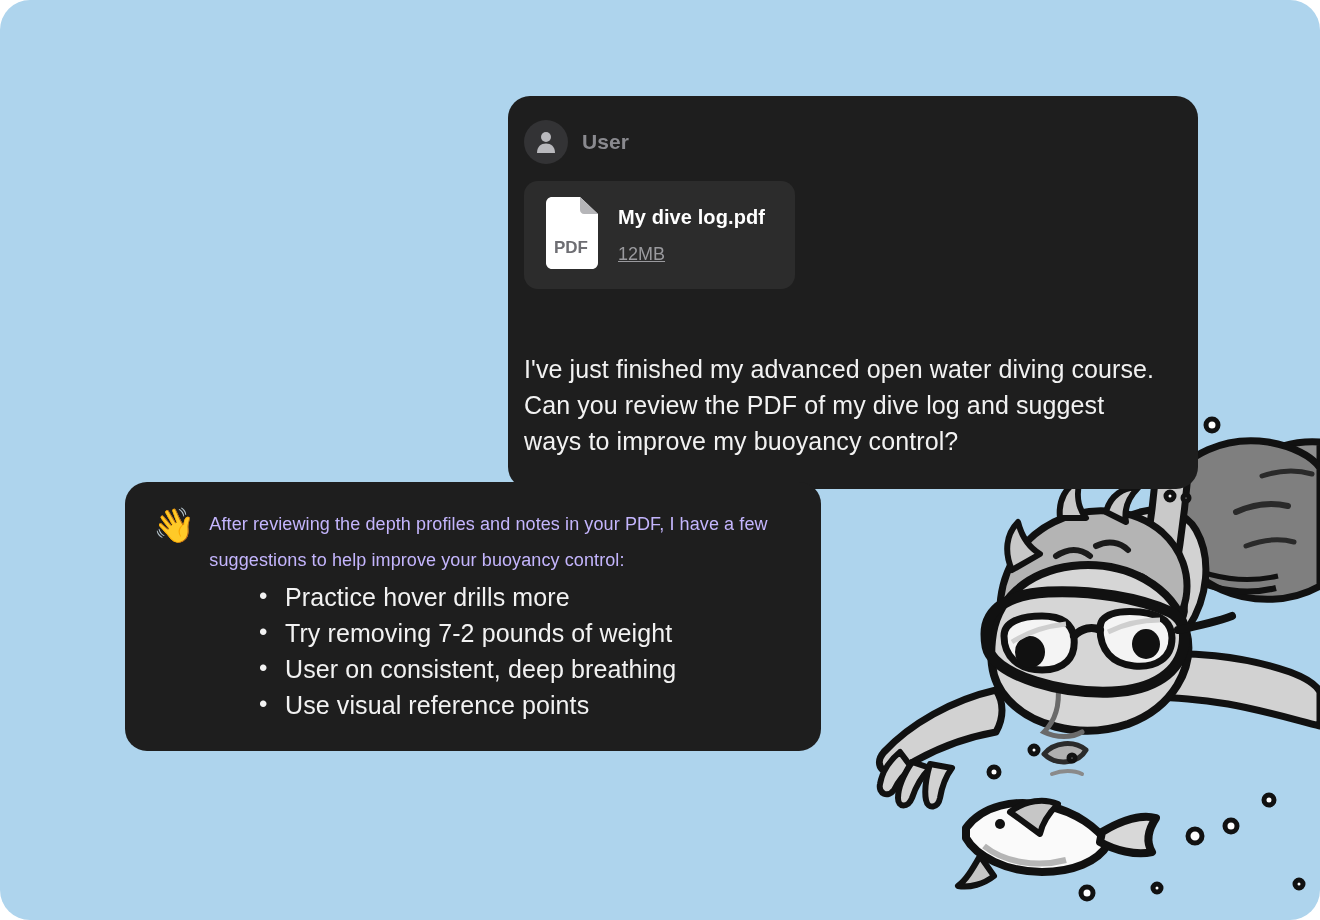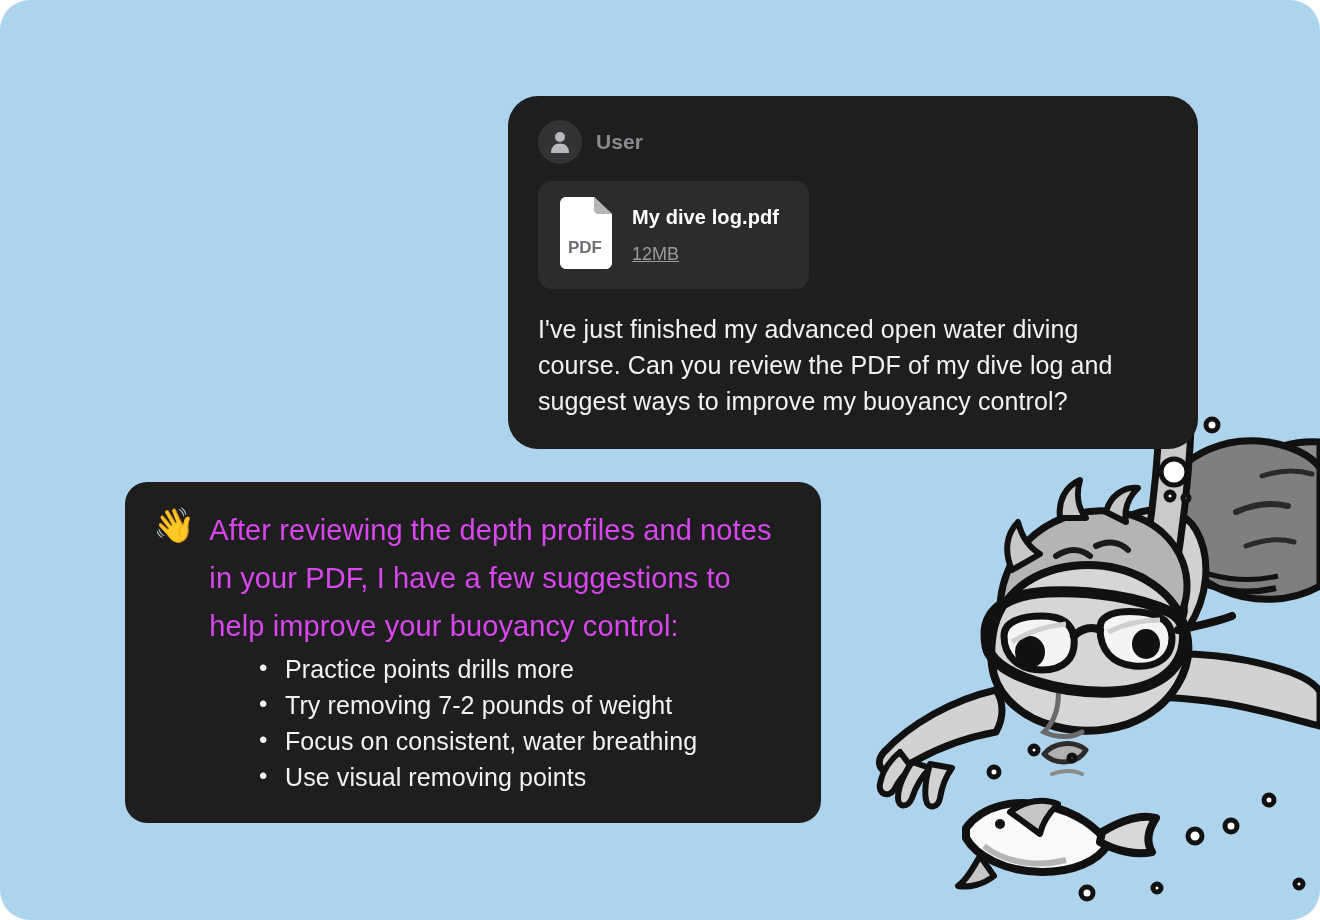--- a/index.html
+++ b/index.html
@@ -35,22 +35,21 @@
     position: absolute;
     background: #1e1e1e;
     border-radius: 22px;
     z-index: 5;
   }
 
   #user-bubble {
     left: 508px;
     top: 96px;
     width: 690px;
-    padding: 24px 30px 30px 30px;
-    border-radius: 30px;
+    padding: 24px 30px 30px 16px;
   }
 
   #assistant-bubble {
     left: 125px;
     top: 482px;
     width: 696px;
     padding: 24px 30px 28px 28px;
   }
 
   
@@ -119,40 +118,41 @@
     color: #9a9a9e;
     text-decoration: underline;
   }
 
   
   .msg-text {
     font-size: 25px;
     line-height: 36px;
     color: #f2f2f2;
     letter-spacing: 0.1px;
+    margin-top: 40px;
   }
 
   
   .assistant-intro {
     display: flex;
     align-items: flex-start;
     gap: 14px;
   }
 
   .wave-emoji {
     font-size: 34px;
     line-height: 36px;
     flex: 0 0 auto;
     margin-top: 1px;
   }
 
   .assistant-paragraph {
-    font-size: 29px;
-    line-height: 48px;
-    color: #d946ef;
+    font-size: 18px;
+    line-height: 36px;
+    color: #c4b5fd;
     letter-spacing: 0.1px;
   }
 
   .suggestion-list {
     list-style: none;
     margin-top: 1px;
     padding-left: 106px;
   }
 
   .suggestion-list li {
@@ -351,20 +351,20 @@
   </div>
 
   <div class="bubble" id="assistant-bubble">
 
     <div class="assistant-intro">
       <span class="wave-emoji">👋</span>
       <span class="assistant-paragraph">After reviewing the depth profiles and notes in your PDF, I have a few suggestions to help improve your buoyancy control:</span>
     </div>
 
     <ul class="suggestion-list">
-      <li>Practice points drills more</li>
+      <li>Practice hover drills more</li>
       <li>Try removing 7-2 pounds of weight</li>
-      <li>Focus on consistent, water breathing</li>
-      <li>Use visual removing points</li>
+      <li>User on consistent, deep breathing</li>
+      <li>Use visual reference points</li>
     </ul>
   </div>
 
 </div>
 
 </body></html>

